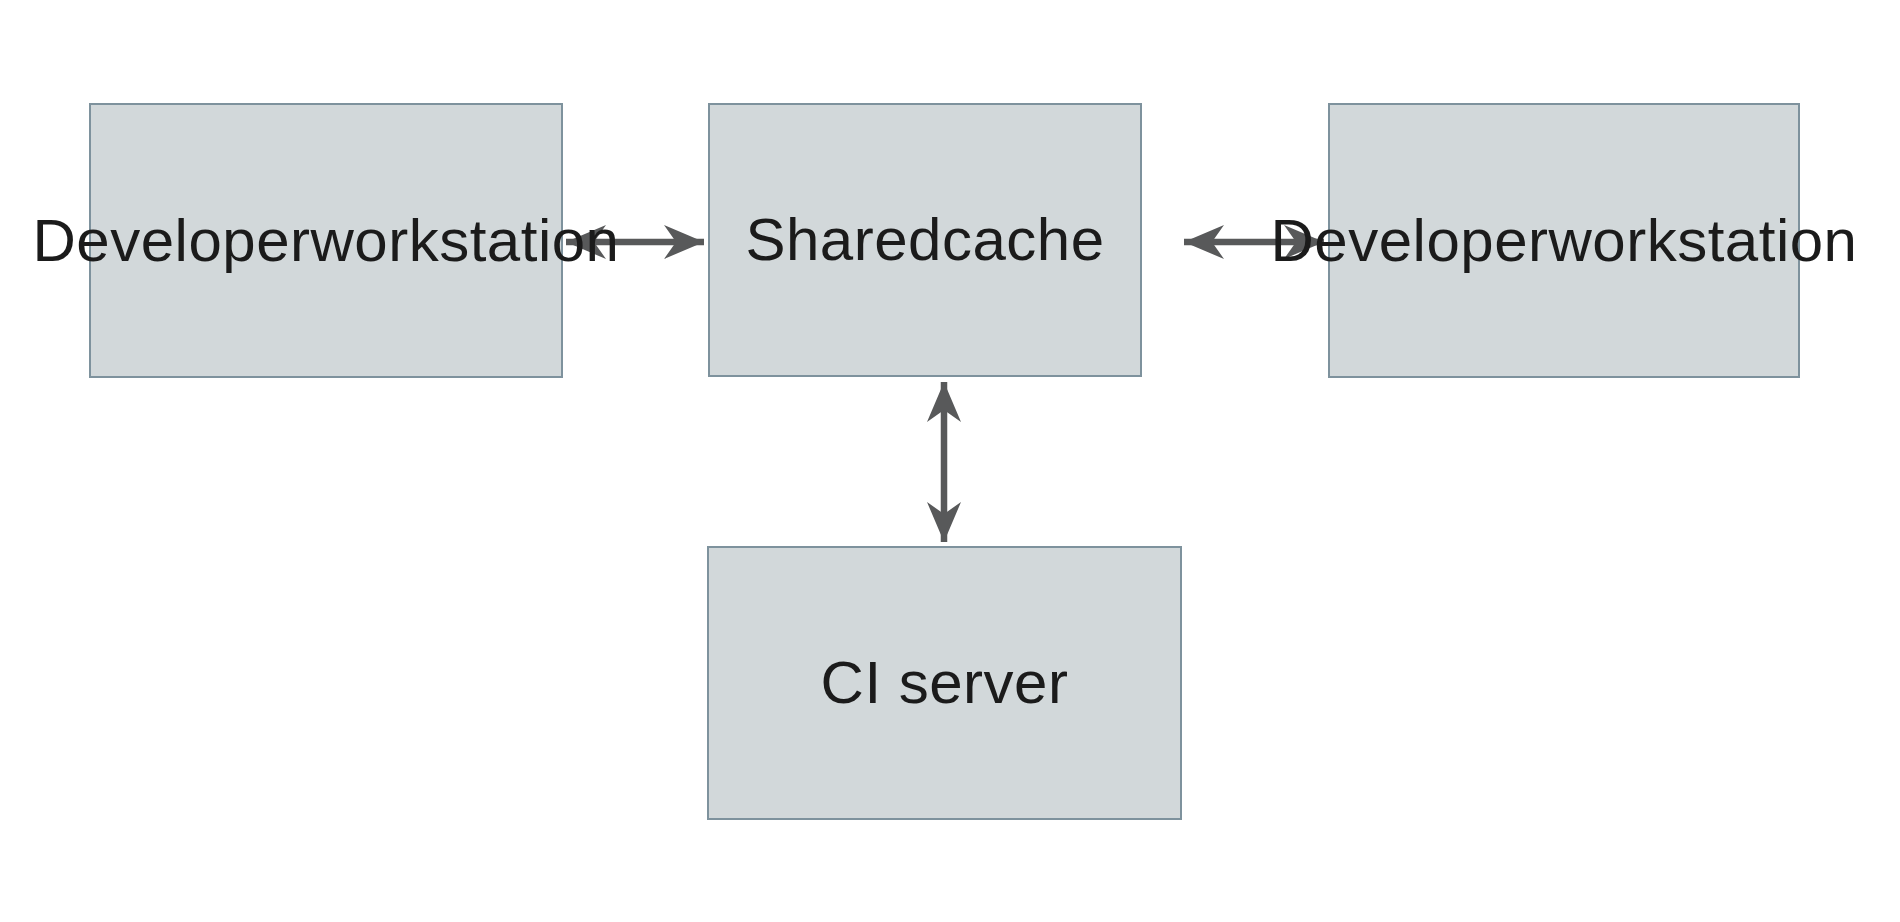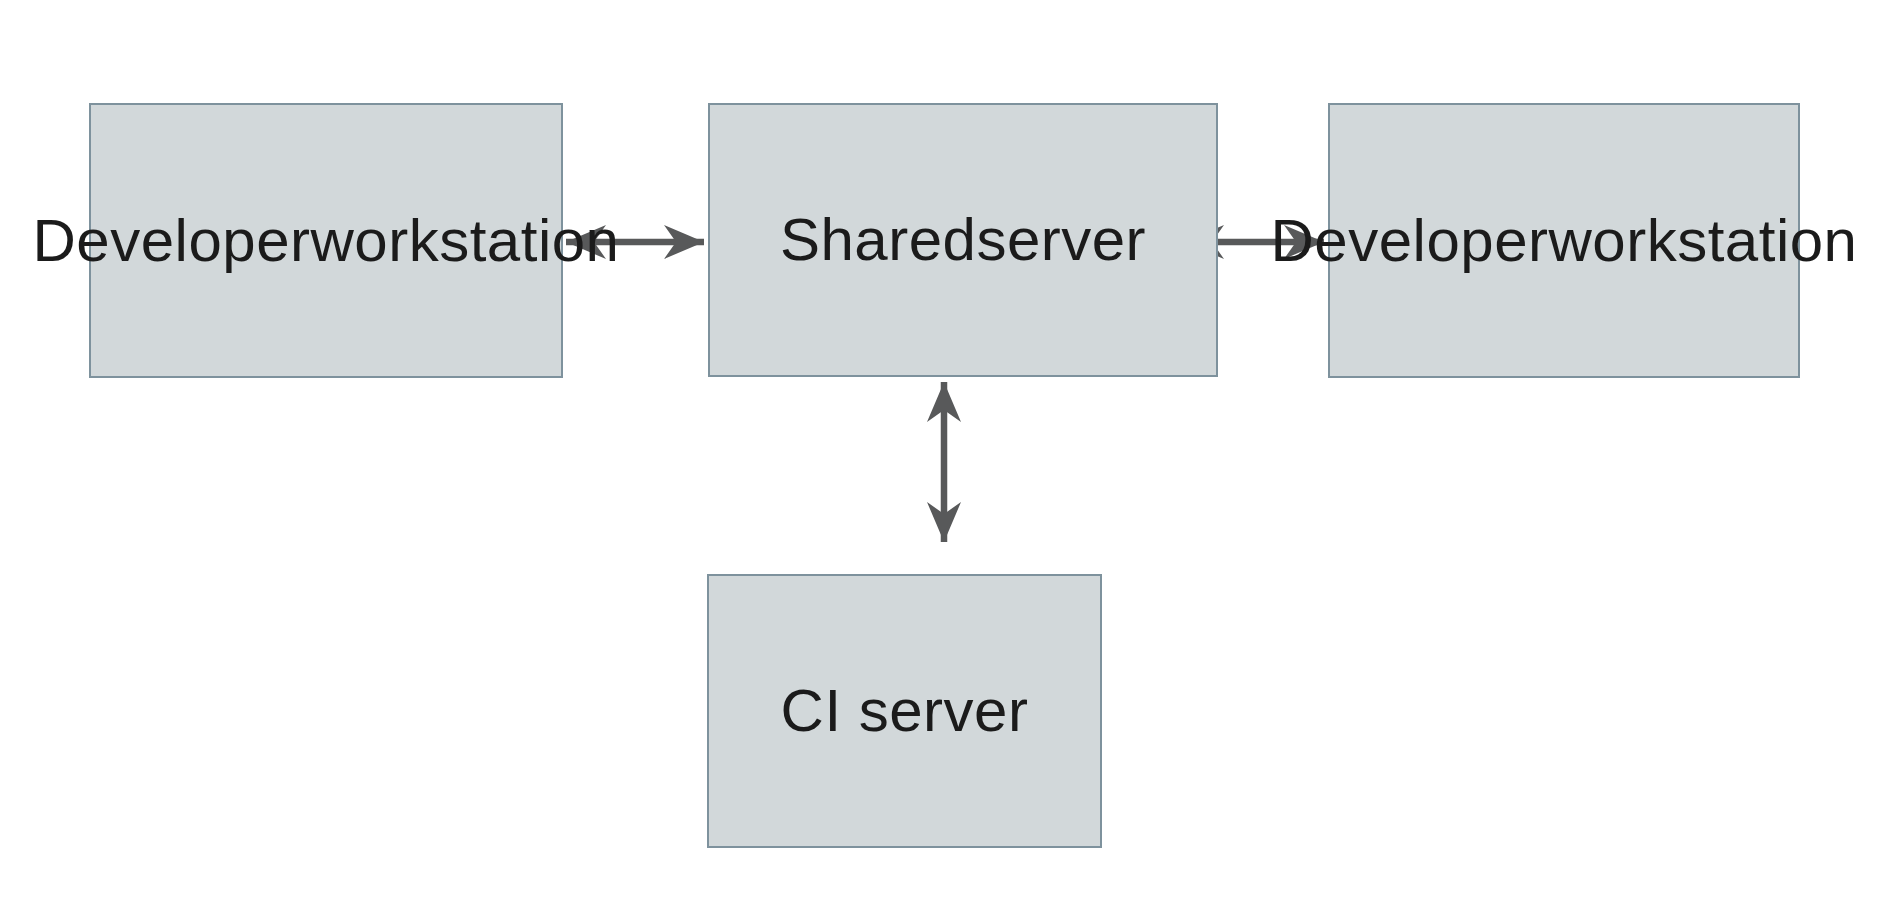--- a/index.html
+++ b/index.html
@@ -40,23 +40,23 @@
     flex-direction: row;
     align-items: center;
     justify-content: center;
     text-align: center;
     font-size: 60px;
     line-height: 78px;
     letter-spacing: 0.5px;
     color: var(--text);
   }
   .node-left   { left:  89px; top: 103px; width: 474px; height: 275px; }
-  .node-center { left: 708px; top: 103px; width: 510px; height: 274px; }
+  .node-center { left: 708px; top: 103px; width: 434px; height: 274px; }
   .node-right  { left: 1328px; top: 103px; width: 472px; height: 275px; }
-  .node-ci     { left: 707px; top: 546px; width: 395px; height: 274px; margin-top: 28px; }
+  .node-ci     { left: 707px; top: 546px; width: 475px; height: 274px; }
 </style>
 </head>
 <body>
 
 <div class="stage">
 
   <svg class="edges" viewBox="0 0 1900 922" xmlns="http://www.w3.org/2000/svg" aria-hidden="true">
     <defs>
       <marker id="arrowhead" markerUnits="userSpaceOnUse" markerWidth="44" markerHeight="38" refX="40" refY="17" orient="auto-start-reverse">
         <path d="M40,17 L0,0 L12,17 L0,34 Z" fill="currentColor"></path>
@@ -67,21 +67,21 @@
     <line x1="944" y1="382" x2="944" y2="542" marker-start="url(#arrowhead)" marker-end="url(#arrowhead)"></line>
   </svg>
 
   <div class="node node-left">
     <span>Developer</span>
     <span>workstation</span>
   </div>
 
   <div class="node node-center">
     <span>Shared</span>
-    <span>server</span>
+    <span>cache</span>
   </div>
 
   <div class="node node-right">
     <span>Developer</span>
     <span>workstation</span>
   </div>
 
   <div class="node node-ci">
     <span>CI server</span>
   </div>

